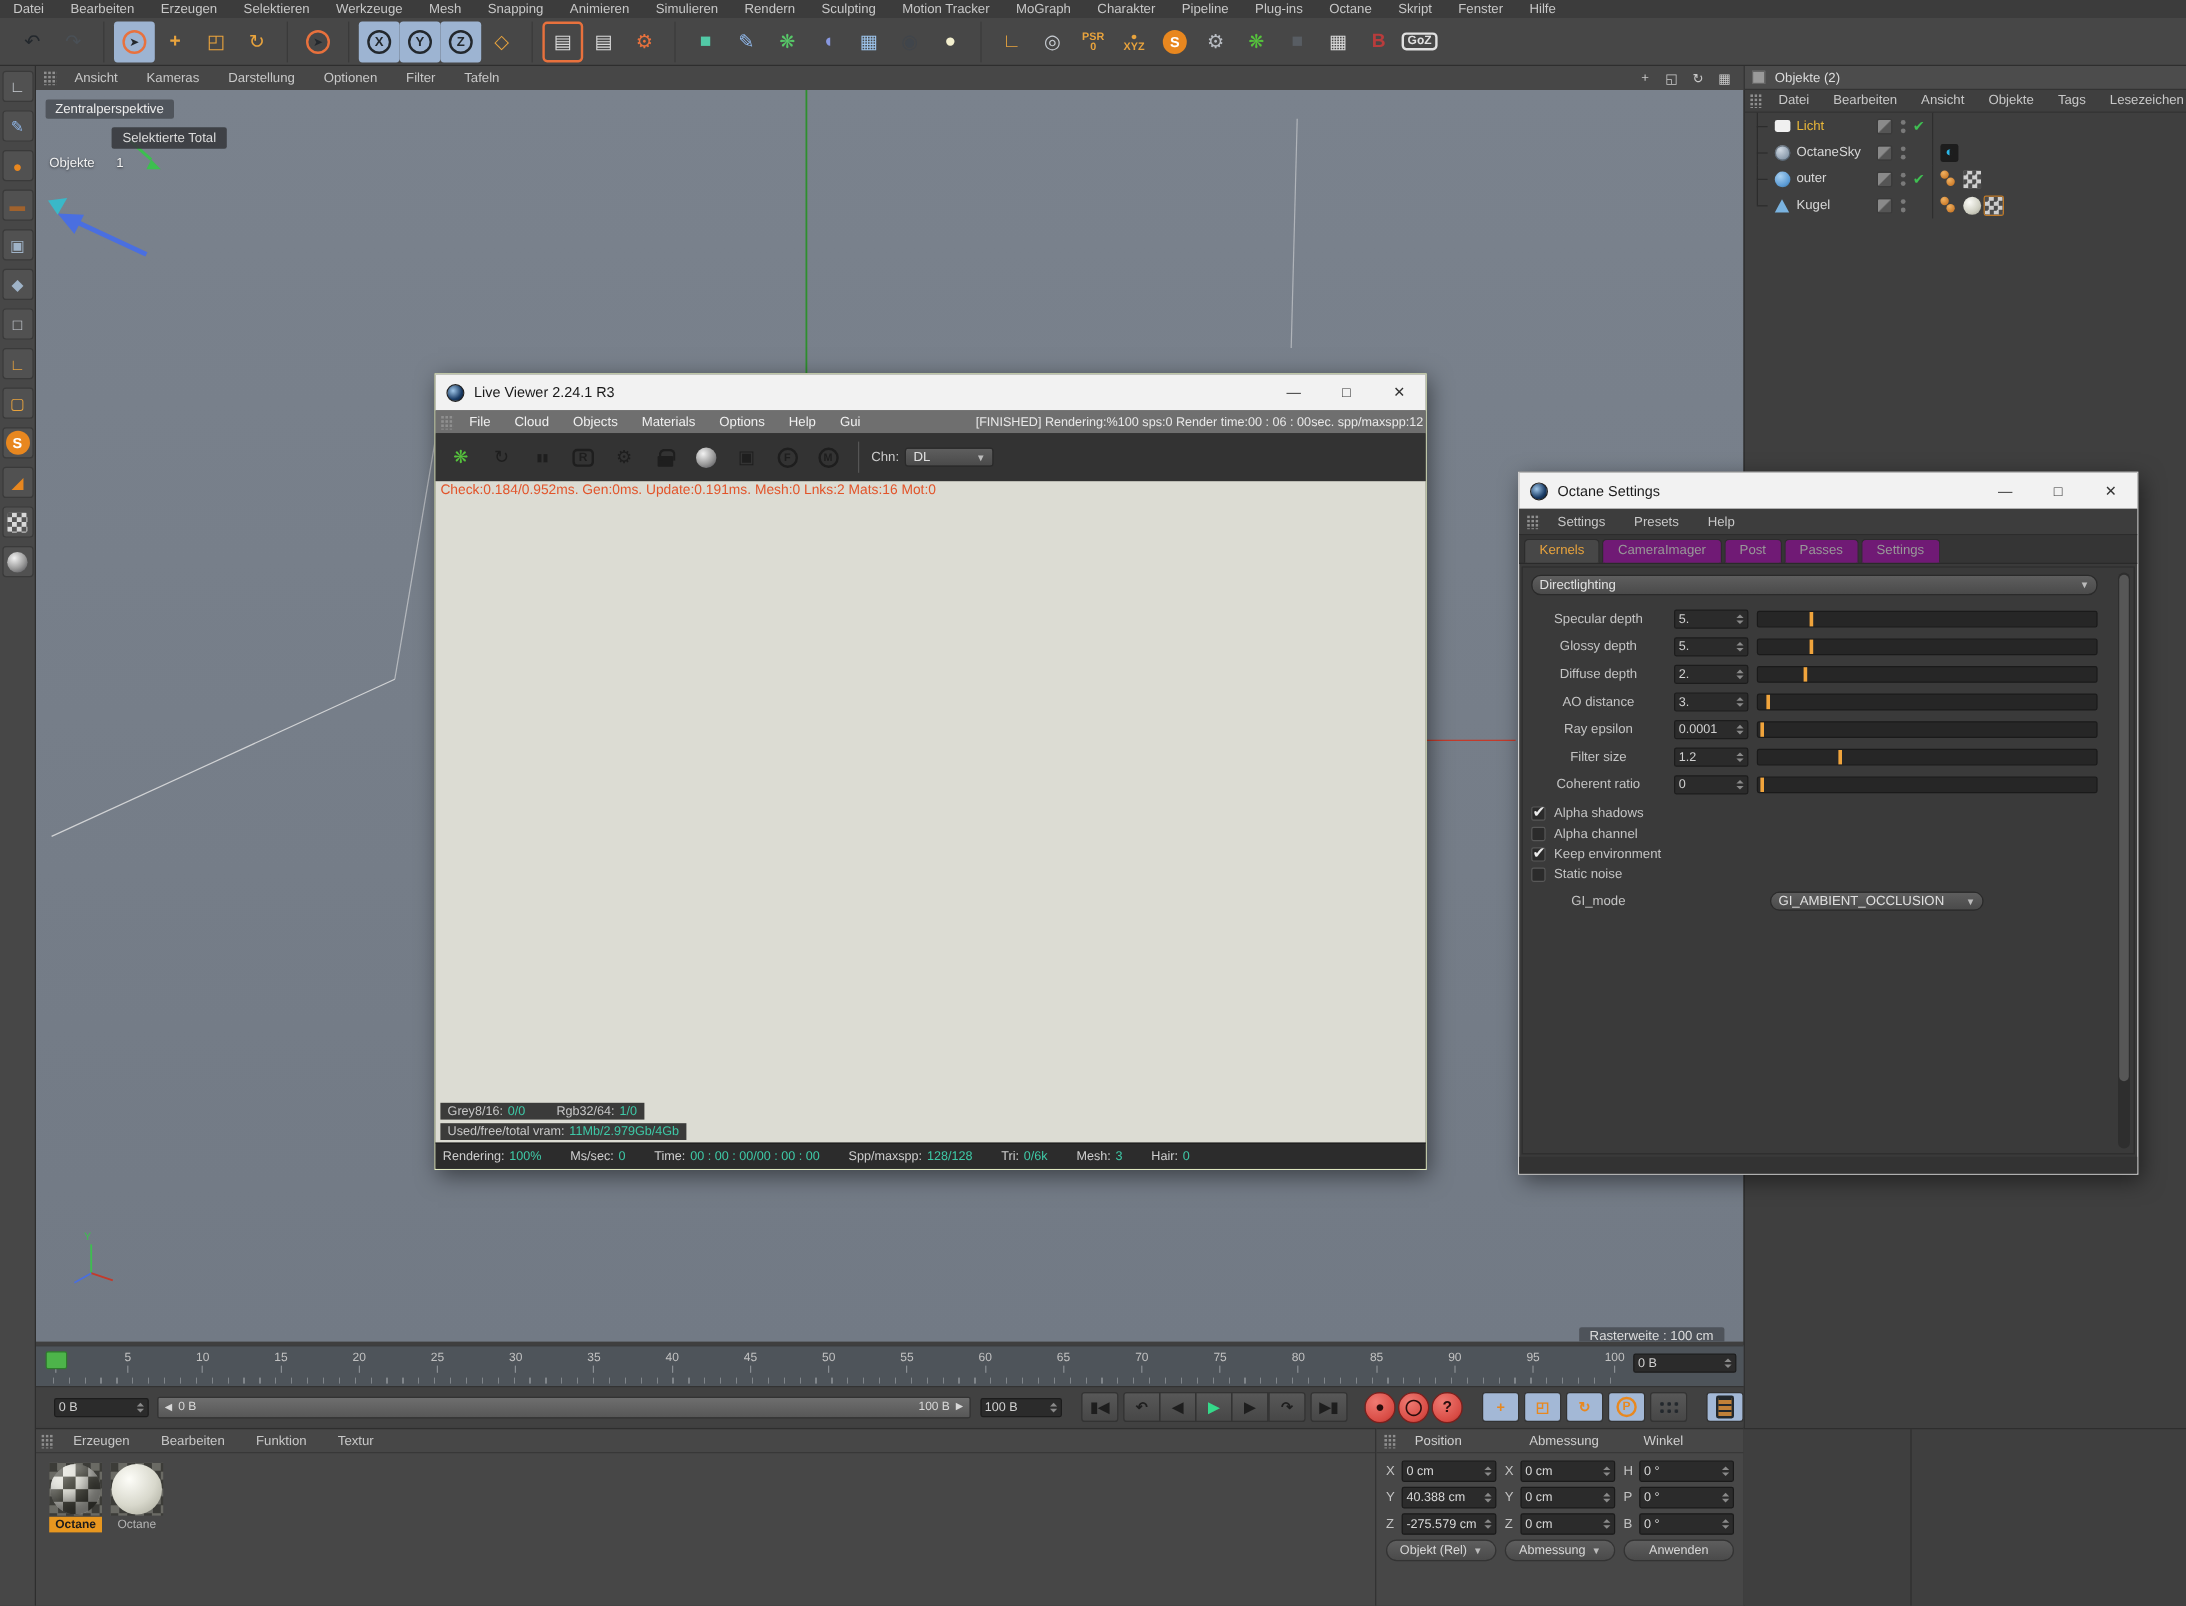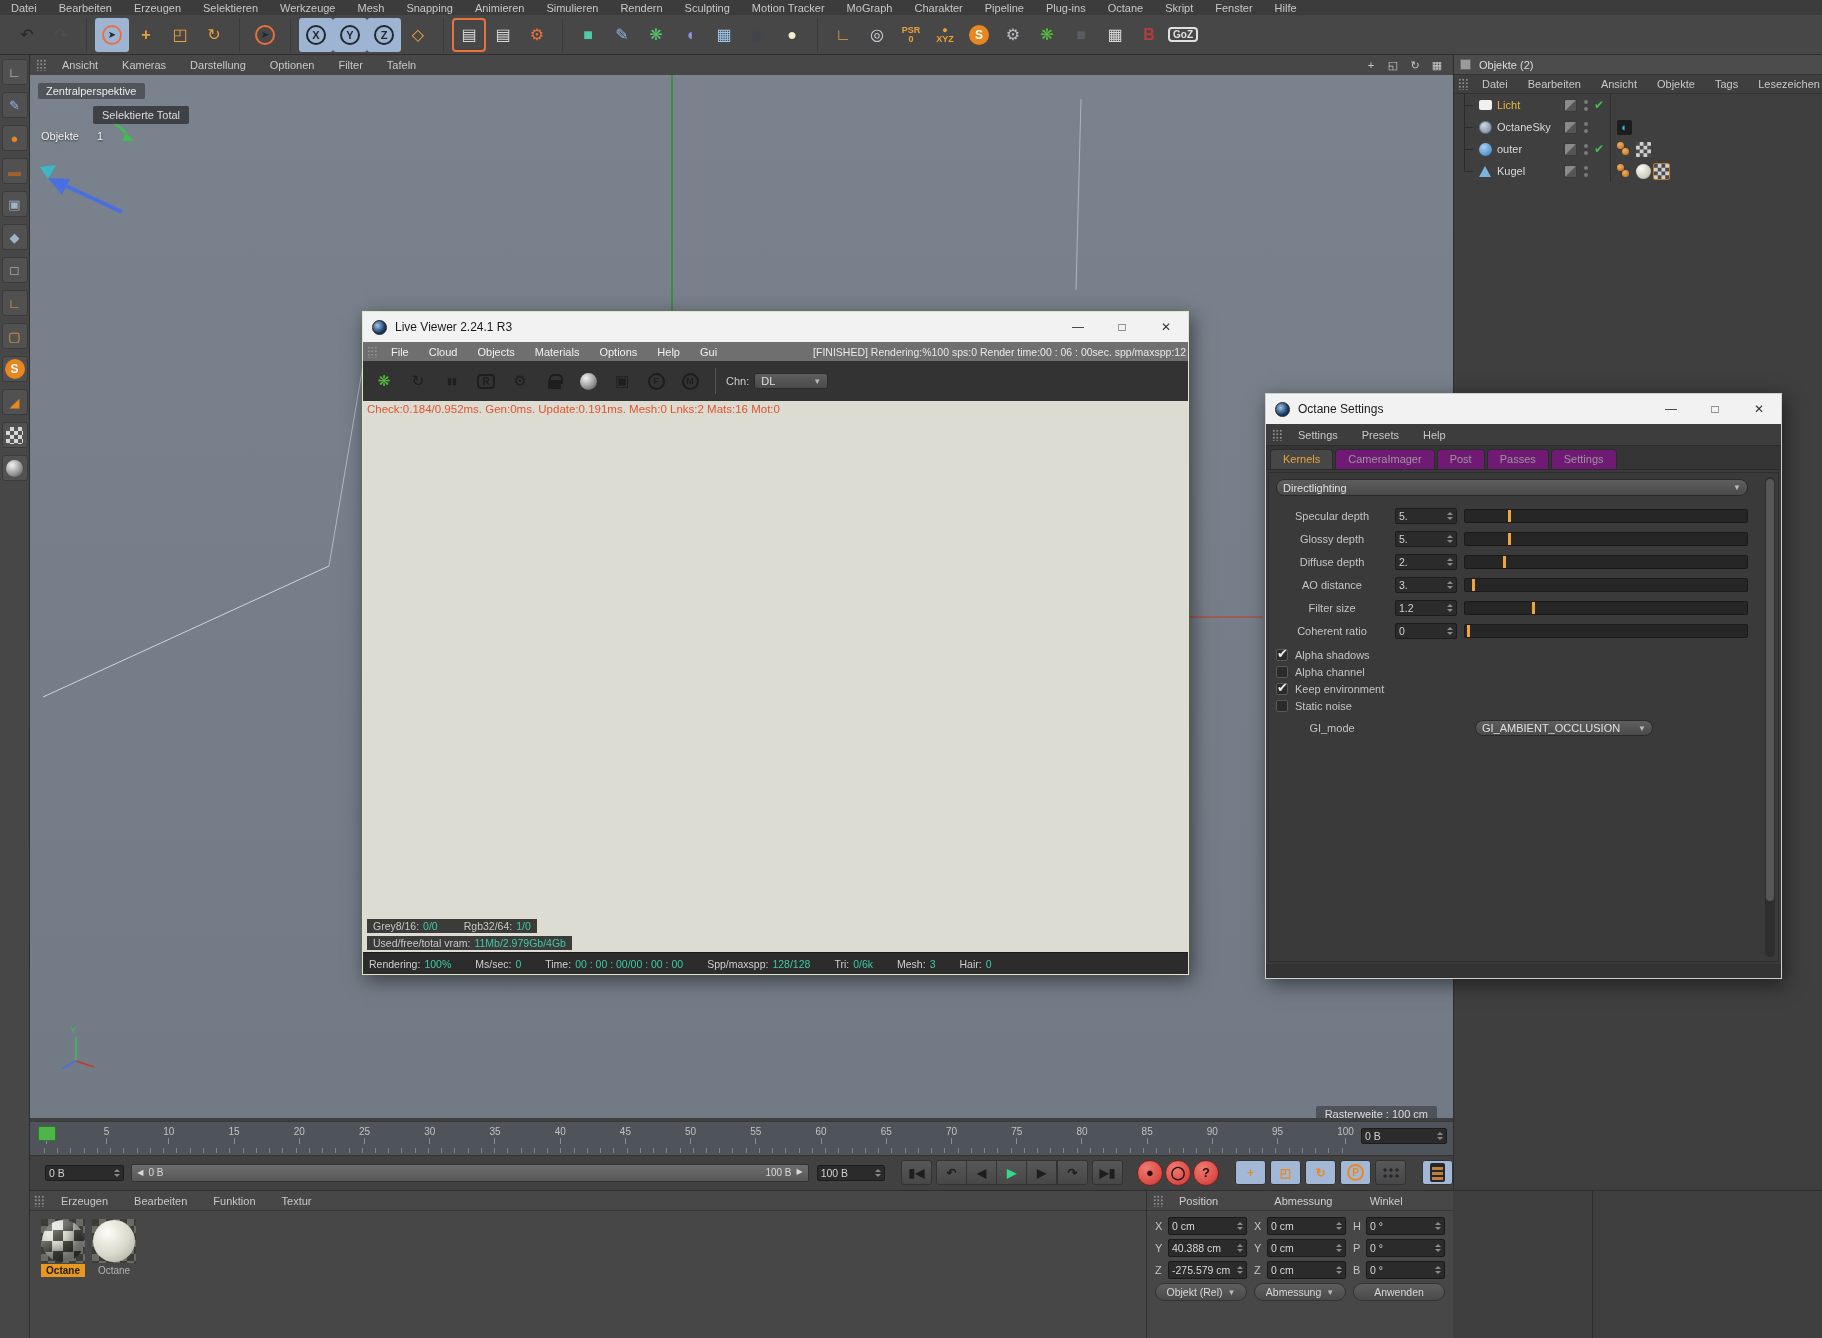--- a/index.html
+++ b/index.html
@@ -646,20 +646,31 @@
           <span class="spin">
             <span>3.</span>
             <span class="updn">
               <i class="u"></i>
               <i class="d"></i>
             </span>
           </span>
           <span class="slider"><span class="sfill" style="width: 3%;"></span><span class="sthumb" style="left: calc(3% - 1px);"></span></span>
         </div>
         <div class="prow">
+          <span class="plabel">Ray epsilon</span>
+          <span class="spin">
+            <span>0.0001</span>
+            <span class="updn">
+              <i class="u"></i>
+              <i class="d"></i>
+            </span>
+          </span>
+          <span class="slider"><span class="sfill" style="width: 1.2%;"></span><span class="sthumb" style="left: calc(1.2% - 1px);"></span></span>
+        </div>
+        <div class="prow">
           <span class="plabel">Filter size</span>
           <span class="spin">
             <span>1.2</span>
             <span class="updn">
               <i class="u"></i>
               <i class="d"></i>
             </span>
           </span>
           <span class="slider"><span class="sfill" style="width: 24%;"></span><span class="sthumb" style="left: calc(24% - 1px);"></span></span>
         </div>

